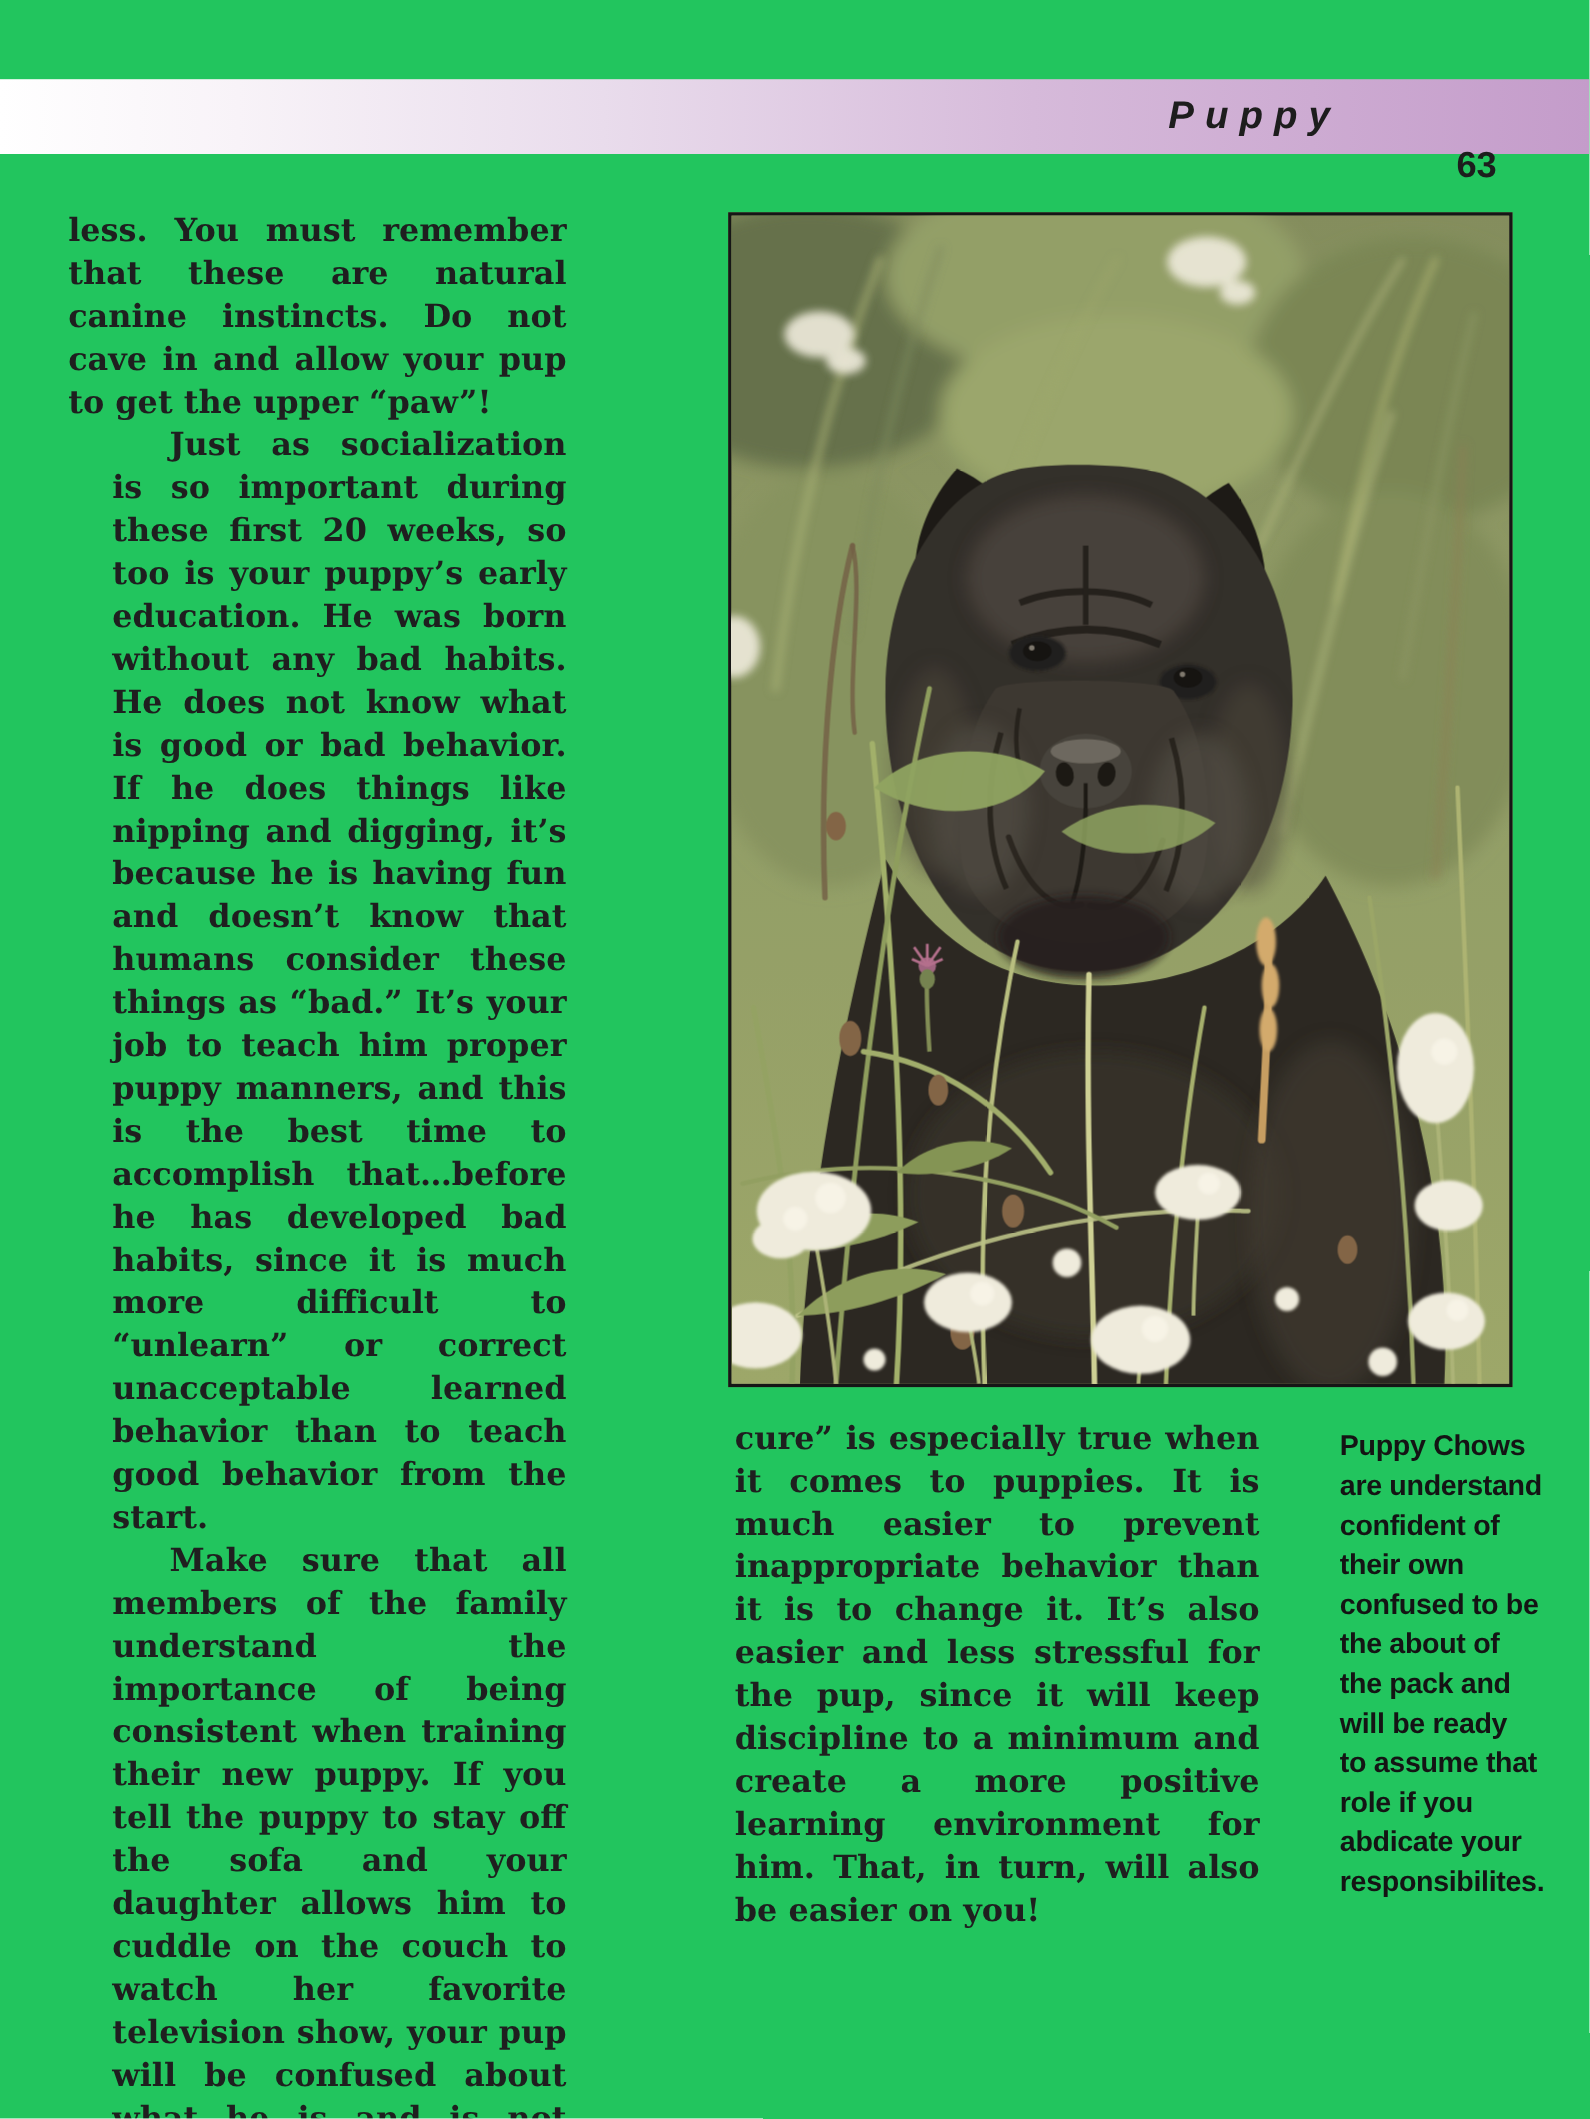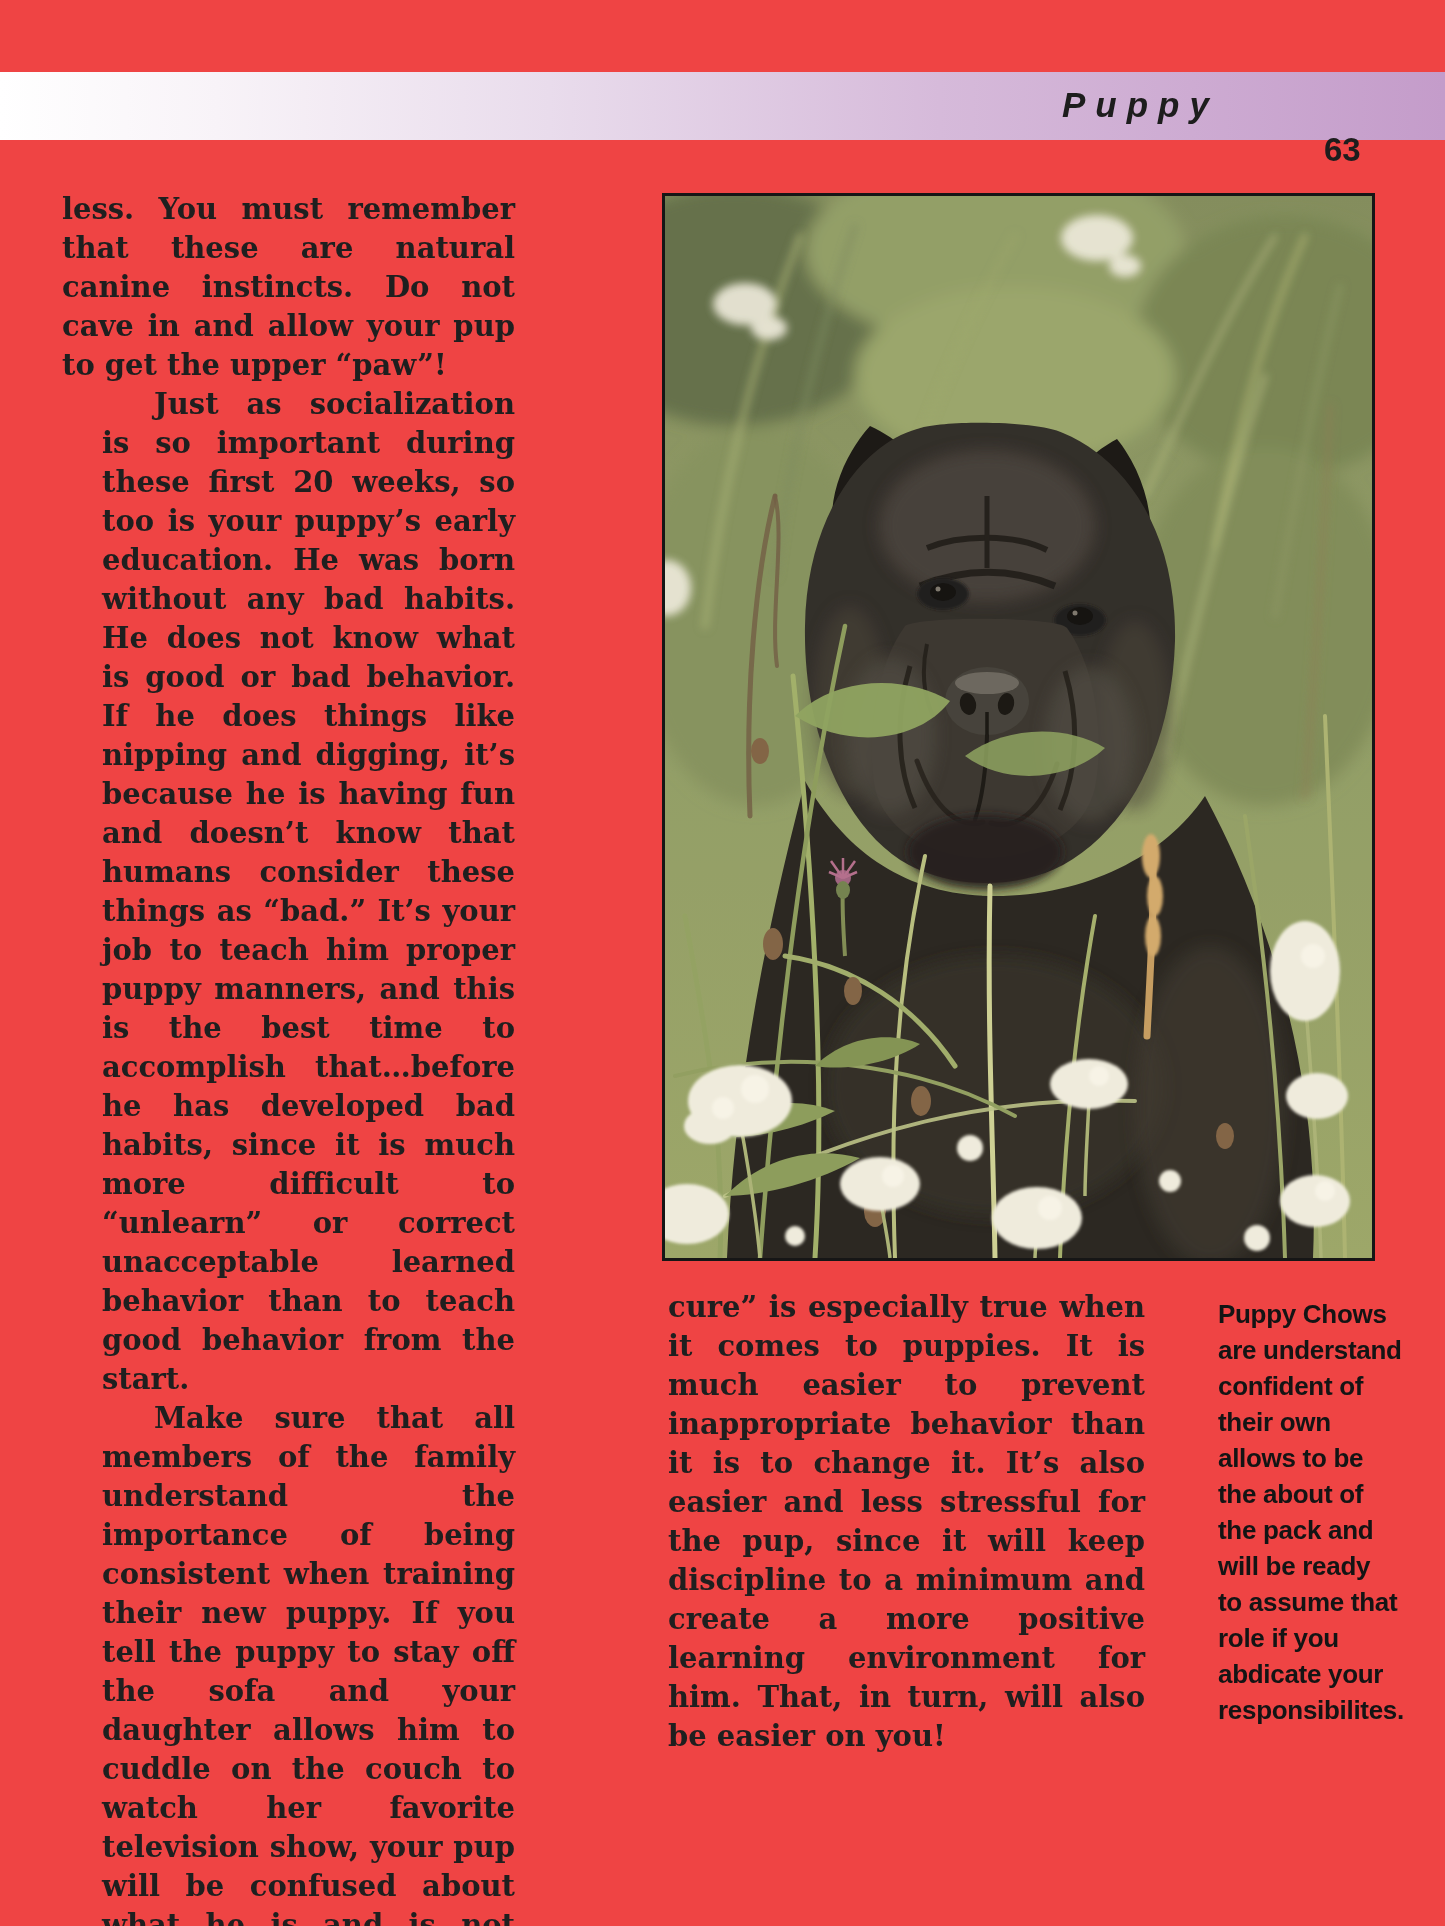--- a/index.html
+++ b/index.html
@@ -1,17 +1,17 @@
 <!DOCTYPE html>
 <html><head>
 <meta charset="utf-8">
 <style>
   html,body{margin:0;padding:0;background:#ffffff;}
   .page{
-    position:relative;width:1445px;height:1926px;background:#ef4444;overflow:hidden;
+    position:relative;width:1445px;height:1926px;background:#22c55e;overflow:hidden;
     font-family:"DejaVu Serif", serif;
   }
   
   .band{
     position:absolute;left:0;top:72px;width:1445px;height:68px;
     background:linear-gradient(90deg,#ffffff 0%,#f8f3f8 15%,#e9dcec 38%,#d6bada 65%,#c49cca 100%);
   }
   .band-title{
     position:absolute;left:1062px;top:0;height:68px;line-height:66px;
     font-family:"Liberation Sans",sans-serif;font-style:italic;font-weight:bold;
@@ -254,21 +254,21 @@
 
   <div class="col col-mid">
     <p>cure” is especially true when it comes to puppies. It is much easier to prevent inappropriate behavior than it is to change it. It’s also easier and less stressful for the pup, since it will keep discipline to a minimum and create a more positive learning environment for him. That, in turn, will also be easier on you!</p>
   </div>
 
   <div class="caption">
     <div class="cap-line">Puppy Chows</div>
     <div class="cap-line">are understand</div>
     <div class="cap-line">confident of</div>
     <div class="cap-line">their own</div>
-    <div class="cap-line">allows to be</div>
+    <div class="cap-line">confused to be</div>
     <div class="cap-line">the about of</div>
     <div class="cap-line">the pack and</div>
     <div class="cap-line">will be ready</div>
     <div class="cap-line">to assume that</div>
     <div class="cap-line">role if you</div>
     <div class="cap-line">abdicate your</div>
     <div class="cap-line">responsibilites.</div>
   </div>
 
 </div>

